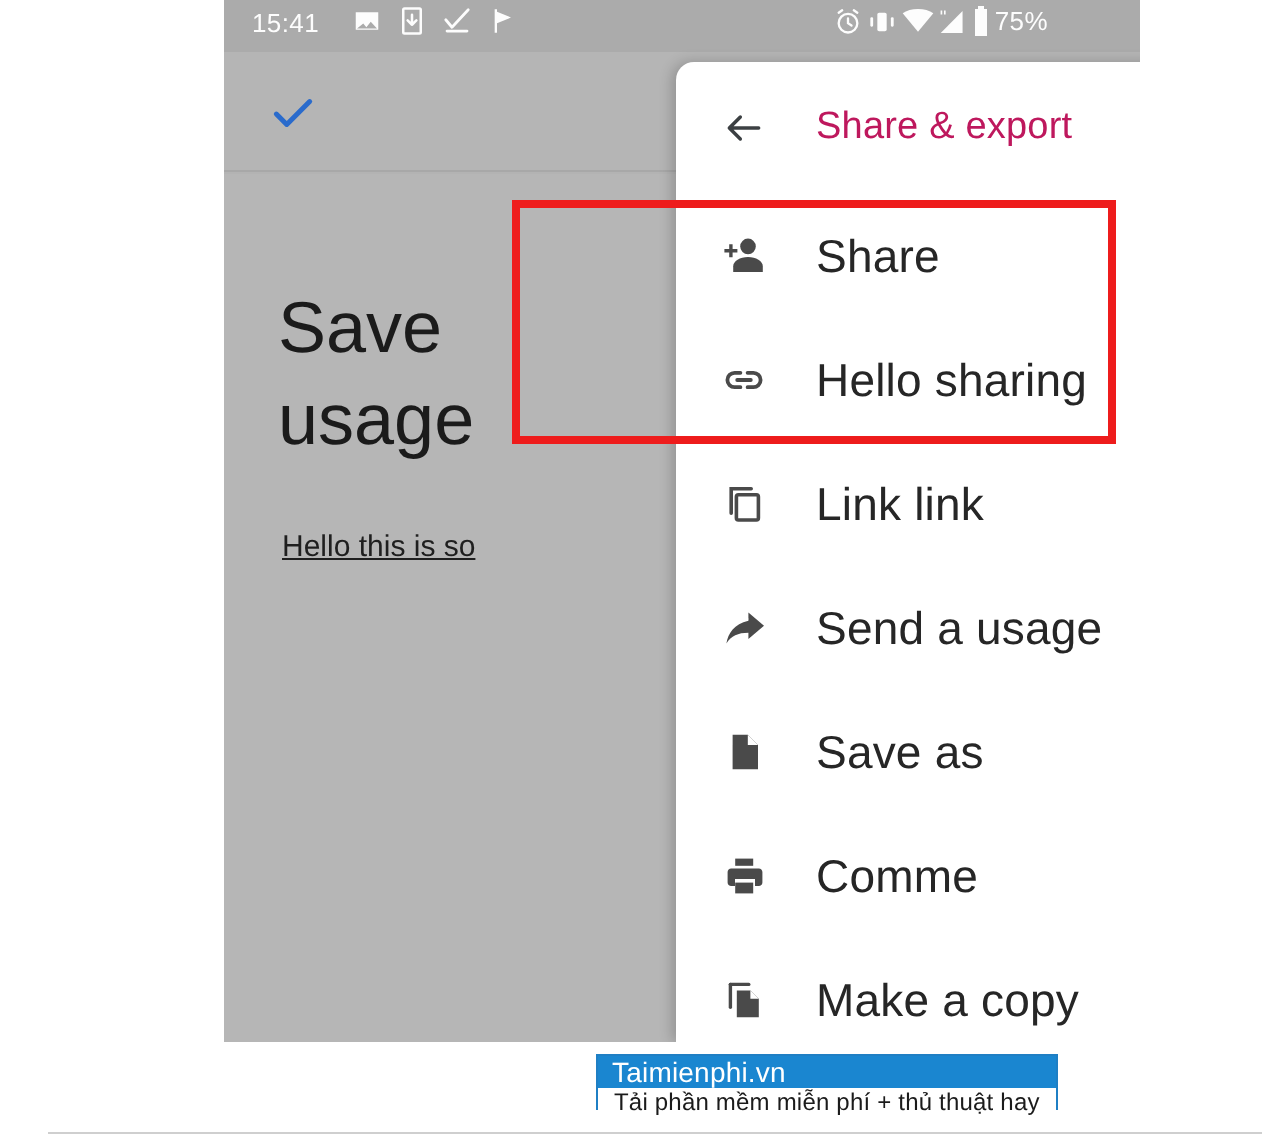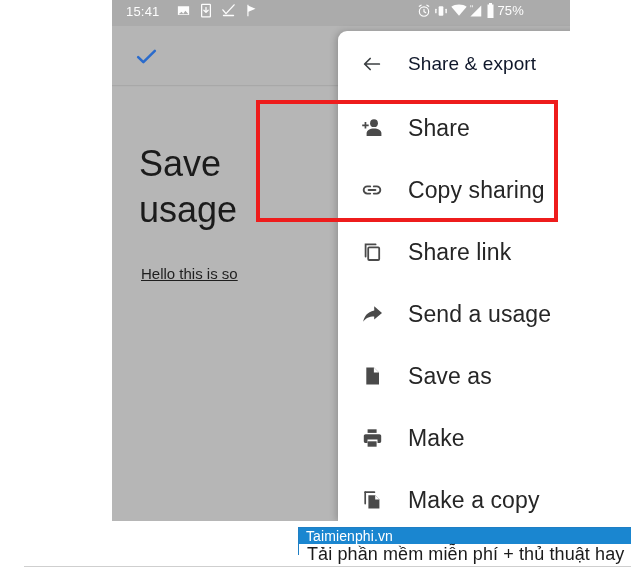--- a/index.html
+++ b/index.html
@@ -129,21 +129,21 @@
     margin-left: 21px;
     width: 26px;
     height: 26px;
     display: flex;
     align-items: center;
     justify-content: center;
   }
   .sheet-title {
     margin-left: 23px;
     font-size: 19px;
-    color: #0f172a;
+    color: #be185d;
     letter-spacing: .1px;
   }
 
   .menu-list { position: relative; }
   .menu-item {
     display: flex;
     align-items: center;
     height: 62px;
     position: relative;
   }
@@ -187,21 +187,21 @@
     color: #ffffff;
     font-size: 14px;
     padding: 0 7px;
     display: flex;
     align-items: center;
     letter-spacing: .1px;
   }
   .wm-text {
     background: #ffffff;
     color: #1b1b1b;
-    font-size: 18px;
+    font-size: 12px;
     padding: 0 8px;
     display: flex;
     align-items: center;
     letter-spacing: .1px;
   }
 
   
   .page-rule {
     position: absolute;
     left: 0; bottom: 0;
@@ -318,32 +318,32 @@
           <span class="mi-label">Share</span>
         </div>
 
         <div class="menu-item">
           <span class="mi-icon">
             <svg width="24" height="24" viewBox="0 0 24 24" fill="none" stroke="#4a4a4a" stroke-width="1.9" stroke-linecap="round">
               <path d="M10.2 8.4H7.3a3.6 3.6 0 1 0 0 7.2h2.9M13.8 8.4h2.9a3.6 3.6 0 1 1 0 7.2h-2.9"></path>
               <path d="M8.6 12h6.8"></path>
             </svg>
           </span>
-          <span class="mi-label">Copy sharing</span>
+          <span class="mi-label">Hello sharing</span>
 
         </div>
 
         <div class="menu-item">
           <span class="mi-icon">
             <svg width="24" height="24" viewBox="0 0 24 24" fill="none" stroke="#4a4a4a" stroke-width="1.8">
               <rect x="8.2" y="7.4" width="11" height="12.6" rx="1"></rect>
               <path d="M15.6 4.4H5.6v12.2" stroke-linecap="round"></path>
             </svg>
           </span>
-          <span class="mi-label">Share link</span>
+          <span class="mi-label">Link link</span>
         </div>
 
         <div class="menu-item">
           <span class="mi-icon">
             <svg width="24" height="24" viewBox="0 0 24 24" fill="#4a4a4a">
               <path d="M14.2 7.3V4.3L22 10.9l-7.8 6.6v-3.1c-5.2 0-8.6 1.6-11 5.3.9-4.9 3.8-9.8 11-11.3l.1-1.1z"></path>
             </svg>
           </span>
           <span class="mi-label">Send a usage</span>
         </div>
@@ -359,21 +359,21 @@
         </div>
 
         <div class="menu-item">
           <span class="mi-icon">
             <svg width="24" height="24" viewBox="0 0 24 24" fill="#4a4a4a">
               <rect x="7.6" y="3.3" width="9" height="3.6"></rect>
               <path d="M4.6 8.2h14.8c1 0 1.8.8 1.8 1.8v5.2c0 1-.8 1.8-1.8 1.8h-1.9v-3.5H7.5V17H5.6c-1 0-1.8-.8-1.8-1.8V10c0-1 .8-1.8 1.8-1.8z"></path>
               <rect x="7.6" y="15.3" width="9" height="5.4"></rect>
             </svg>
           </span>
-          <span class="mi-label">Make</span>
+          <span class="mi-label">Comme</span>
         </div>
 
         <div class="menu-item">
           <span class="mi-icon">
             <svg width="24" height="24" viewBox="0 0 24 24" fill="none">
               <path d="M5.2 4.2h9.2" stroke="#4a4a4a" stroke-width="1.7" stroke-linecap="round"></path>
               <path d="M5.2 4.2v11.4" stroke="#4a4a4a" stroke-width="1.7" stroke-linecap="round"></path>
               <path d="M8.4 7.2h6.8l4.2 4.2v9.2H8.4z" fill="#4a4a4a"></path>
               <path d="M15.2 7.2v4.2h4.2z" fill="#ffffff"></path>
             </svg>

